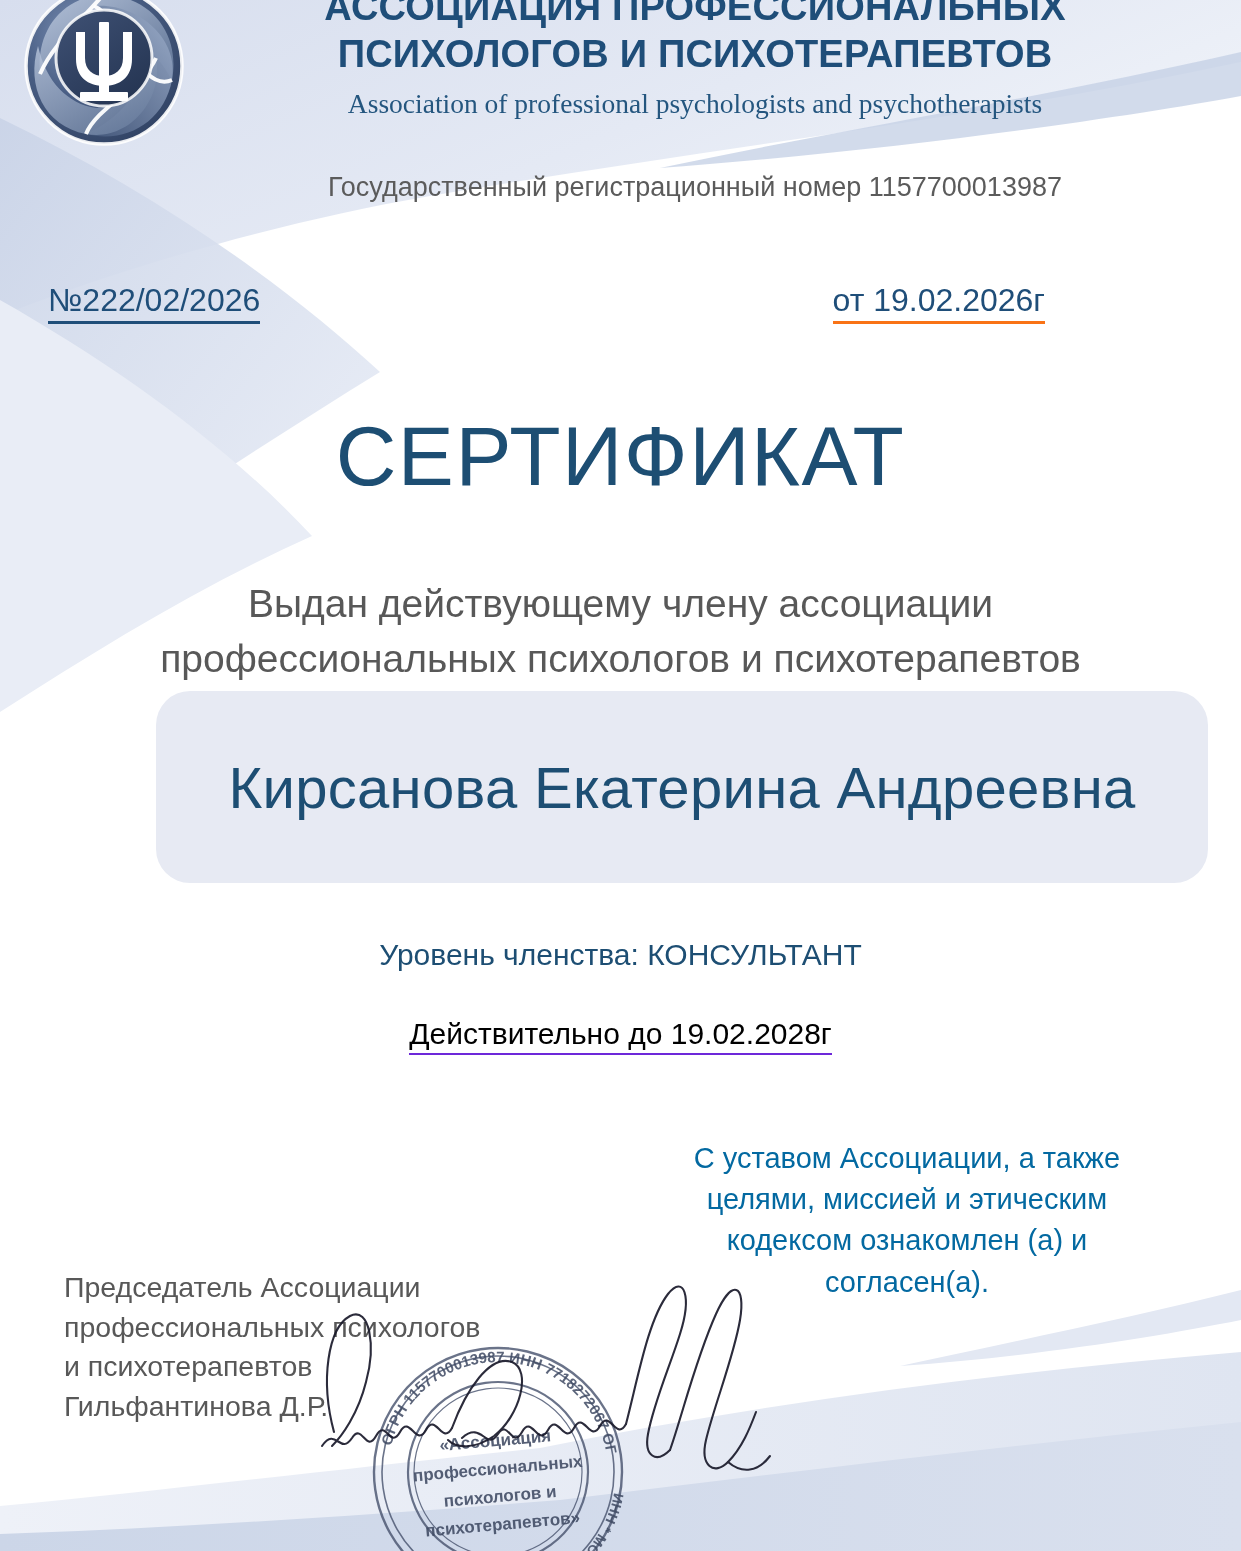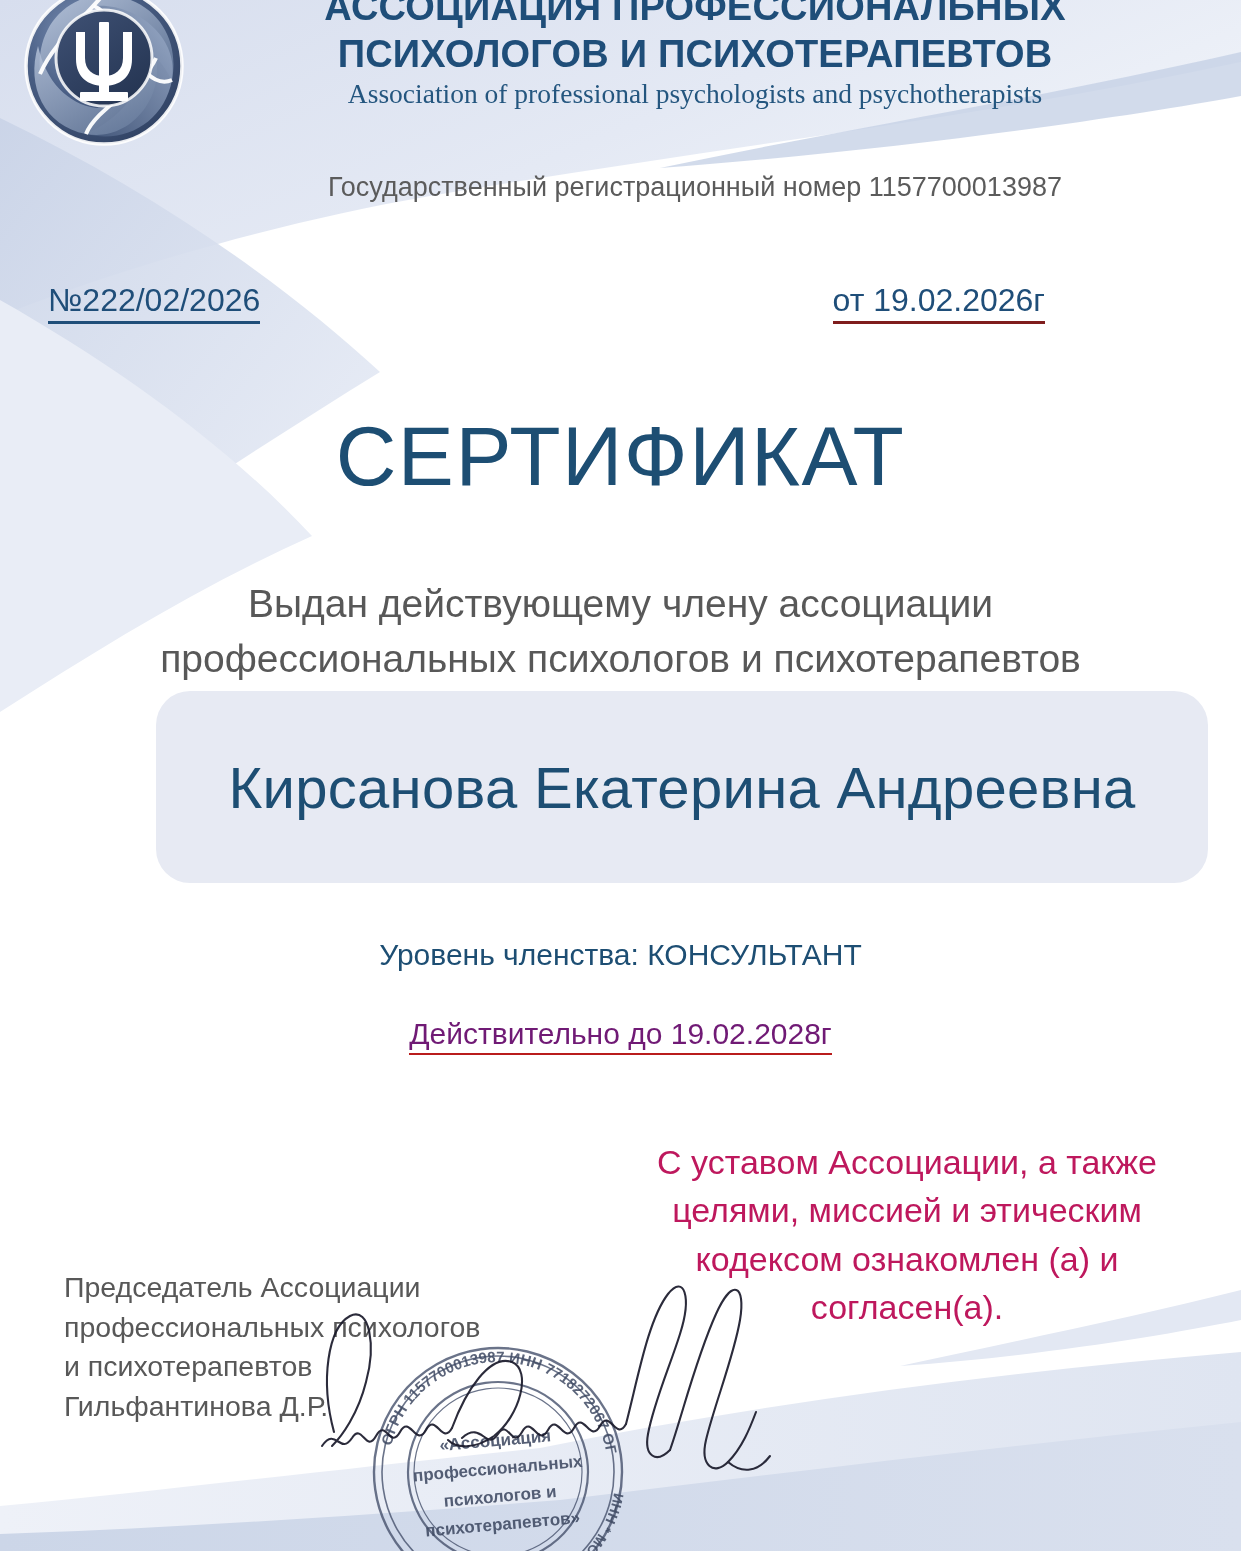--- a/index.html
+++ b/index.html
@@ -57,20 +57,21 @@
     font-size: 38px;
     font-weight: bold;
     letter-spacing: 0.2px;
     line-height: 1.23;
     white-space: nowrap;
   }
   .org-en {
     color: #24567f;
     font-family: "Liberation Serif", serif;
     font-size: 27.5px;
+    margin-top: 10px;
     line-height: 1.2;
   }
   .gov-reg {
     position: absolute;
     left: 195px;
     top: 172px;
     width: 1000px;
     text-align: center;
     color: #5b5b5b;
     font-size: 27px;
@@ -93,21 +94,21 @@
     border-bottom: 3px solid #1f4e79;
     padding-bottom: 2px;
     line-height: 1.15;
   }
   .docdate {
     position: absolute;
     right: 130px;
     top: 0;
     color: #1f4e79;
     font-size: 32px;
-    border-bottom: 3px solid #7f1d1d;
+    border-bottom: 3px solid #f97316;
     padding-bottom: 2px;
     line-height: 1.15;
   }
 
   
   .cert-title {
     position: absolute;
     left: 0;
     top: 412px;
     width: 1241px;
@@ -163,35 +164,35 @@
   }
   .validity-row {
     position: absolute;
     left: 0;
     top: 1017px;
     width: 1241px;
     text-align: center;
   }
   .validity {
     display: inline-block;
-    color: #701a75;
+    color: #000000;
     font-size: 30px;
-    border-bottom: 2px solid #b91c1c;
+    border-bottom: 2px solid #6d28d9;
     padding-bottom: 2px;
   }
 
   
   .charter-consent {
     position: absolute;
     right: 90px;
     top: 1138px;
     width: 500px;
     text-align: center;
-    color: #be185d;
-    font-size: 34px;
+    color: #0369a1;
+    font-size: 29px;
     line-height: 1.42;
   }
 
   
   .chairman-block {
     position: absolute;
     left: 64px;
     top: 1268px;
     color: #585858;
     font-size: 28.5px;

